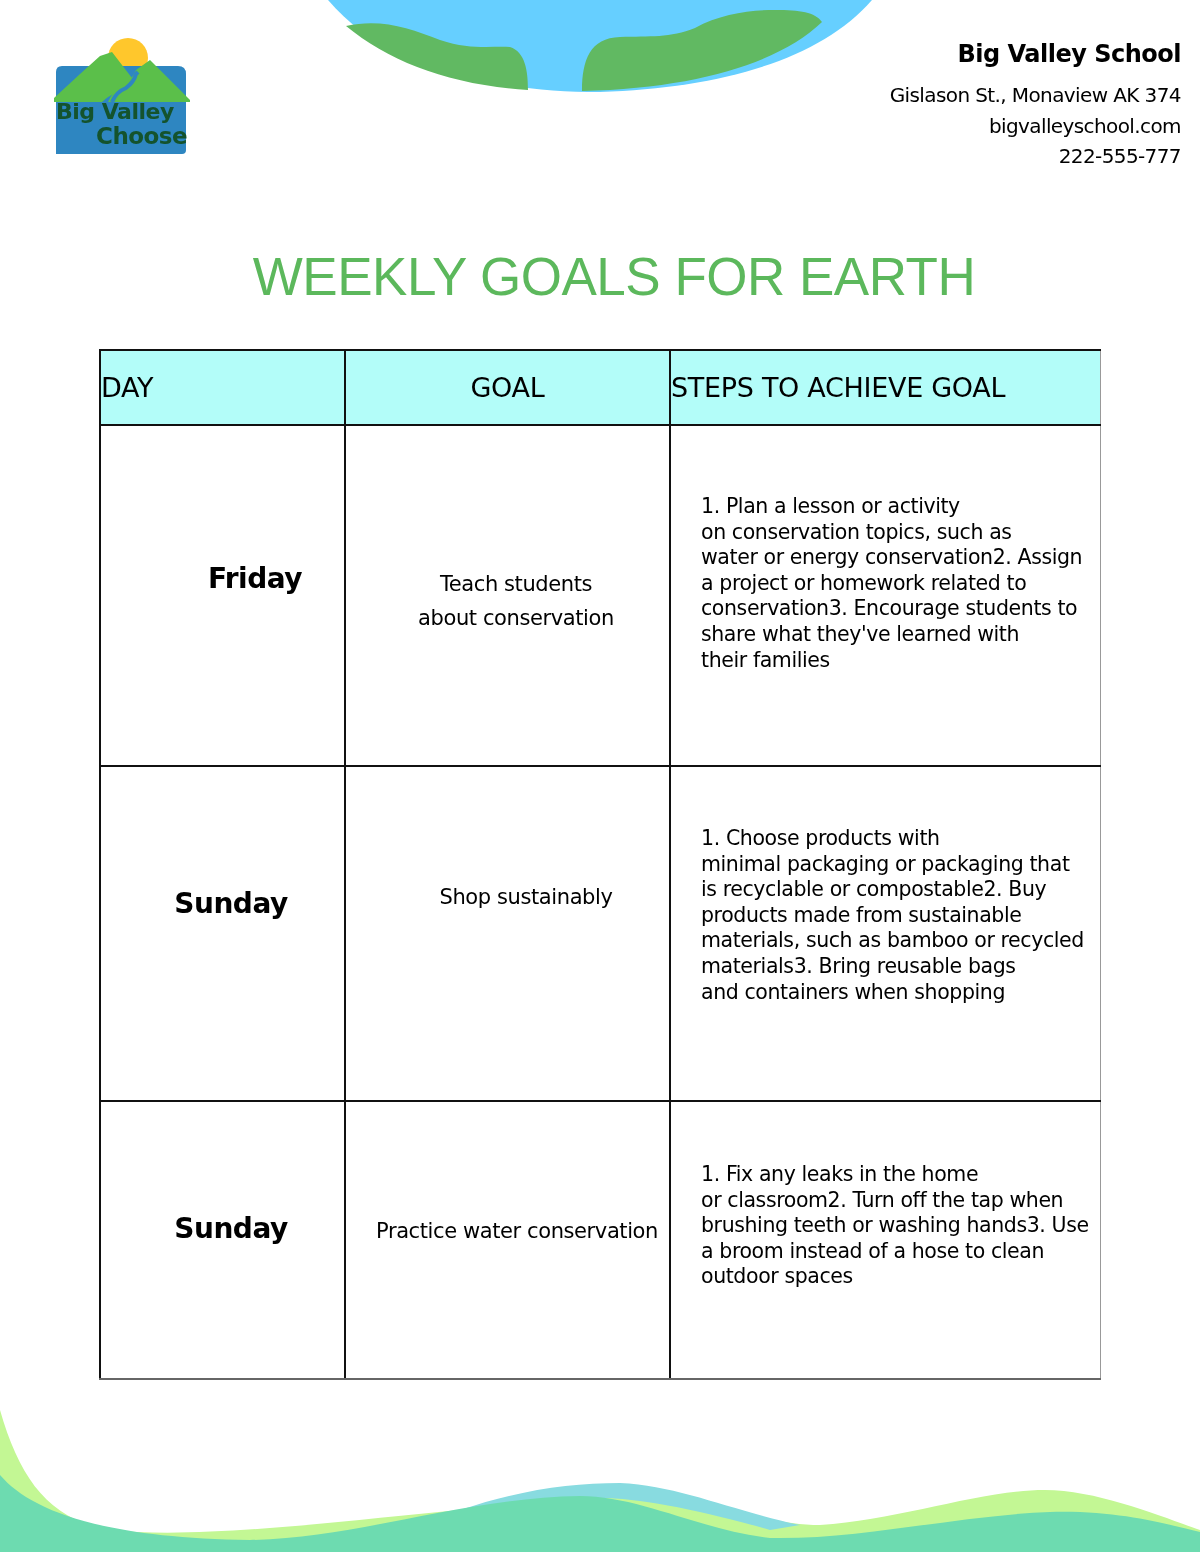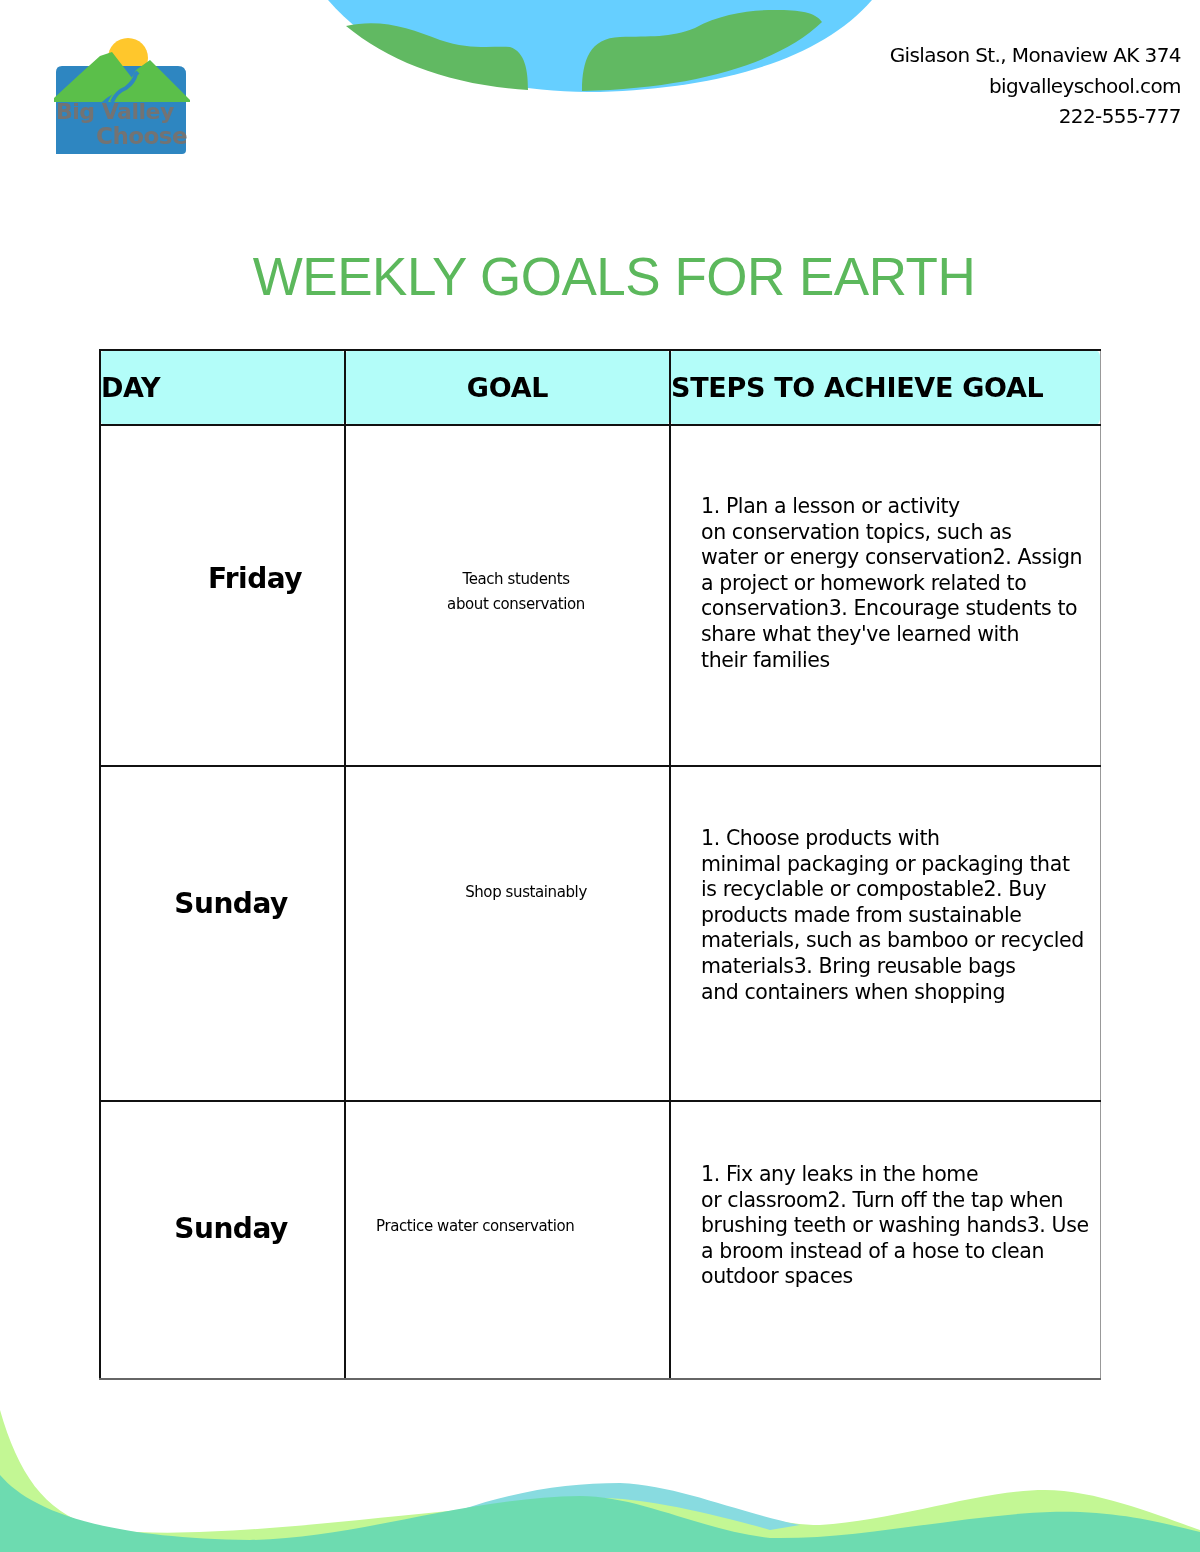--- a/index.html
+++ b/index.html
@@ -4,21 +4,21 @@
   <style>
     html, body { margin: 0; padding: 0; }
     body {
       width: 1200px; height: 1552px; position: relative; overflow: hidden;
       background: #ffffff; font-family: "DejaVu Sans", sans-serif; color: #000;
     }
     .globe { position: absolute; left: 320px; top: 0; width: 560px; height: 100px; }
     .bottom-waves { position: absolute; left: 0; top: 1380px; width: 1200px; height: 172px; }
     .logo { position: absolute; left: 50px; top: 36px; width: 142px; height: 122px; }
     .logo-text {
-      position: absolute; color: #737373; font-family: "DejaVu Sans", sans-serif;
+      position: absolute; color: #14532d; font-family: "DejaVu Sans", sans-serif;
       font-weight: bold; line-height: 1; letter-spacing: -0.5px;
     }
     .logo-line1 { left: 6px; top: 65px; font-size: 22px; }
     .logo-line2 { left: 46px; top: 89px; font-size: 23px; }
 
     .contact { position: absolute; right: 19px; top: 40px; text-align: right; }
     .contact .name { font-family: "DejaVu Sans", sans-serif; font-weight: bold; font-size: 24px; letter-spacing: -0.5px; margin-bottom: 12px; }
     .contact .line { font-family: "DejaVu Sans", sans-serif; font-size: 20px; line-height: 30.5px; letter-spacing: -0.6px; }
 
     .title {
@@ -27,28 +27,28 @@
       letter-spacing: -0.5px; font-weight: normal;
     }
 
     table.goals {
       position: absolute; left: 99px; top: 349px; border-collapse: collapse;
       table-layout: fixed; width: 1000px;
     }
     table.goals td, table.goals th { border: 2px solid #111; padding: 0; vertical-align: middle; }
     table.goals tr > *:last-child { border-right: 1px solid #999; }
     table.goals tr:last-child > * { border-bottom: 2px solid #666; }
-    th { background: #b3fdf9; height: 73px; font-family: "DejaVu Sans", sans-serif; font-weight: bold; font-size: 27px; letter-spacing: -0.3px; border-radius: 6px; }
+    th { background: #b3fdf9; height: 73px; font-family: "DejaVu Sans", sans-serif; font-weight: normal; font-size: 27px; letter-spacing: -0.3px; }
     th.c-day { text-align: left; padding-left: 75px; }
     th.c-goal { text-align: center; }
     th.c-steps { text-align: left; padding-left: 28px; padding-top: 6px; white-space: nowrap; }
 
     td { position: relative; }
     td .day { font-family: "DejaVu Sans", sans-serif; font-weight: bold; font-size: 28px; letter-spacing: -0.5px; position: absolute; left: 0; width: 260px; text-align: center; }
-    td .goal { font-family: "DejaVu Sans", sans-serif; font-size: 15px; line-height: 25px; letter-spacing: -0.4px; position: absolute; left: 0; width: 340px; text-align: center; }
+    td .goal { font-family: "DejaVu Sans", sans-serif; font-size: 21px; line-height: 34px; letter-spacing: -0.4px; position: absolute; left: 0; width: 340px; text-align: center; }
     td .steps { font-family: "DejaVu Sans", sans-serif; font-size: 20.5px; line-height: 25.6px; letter-spacing: -0.4px; position: absolute; left: 30px; width: 460px; white-space: pre-line; }
   </style>
 </head>
 <body>
 
 <svg class="globe" viewBox="0 0 560 100" preserveAspectRatio="none">
   <path d="M8,0 L552,0 C500,60 400,88 280,92 C160,92 60,62 8,0 Z" fill="#66cfff"></path>
   <path d="M26,26 C60,18 90,28 120,40 C150,50 170,46 190,47 C205,52 208,70 208,90 C130,85 70,62 26,26 Z" fill="#61b962"></path>
   <path d="M262,91 C262,60 270,38 300,37 C330,36 350,38 375,28 C400,14 430,10 455,10 C480,10 495,12 502,22 C460,62 380,88 262,91 Z" fill="#61b962"></path>
 </svg>
@@ -59,20 +59,21 @@
     <path d="M6,36 Q6,30 12,30 L128,30 Q136,30 136,38 L136,114 Q136,118 132,118 L6,118 Z" fill="#2e86c1"></path>
     <path d="M4,62 L30,38 L50,20 L62,16 L82,42 Q76,52 68,56 Q58,60 52,66 L4,66 Z" fill="#5bbf4a"></path>
     <path d="M58,66 Q62,56 72,50 Q82,44 86,34 L100,24 L140,64 L140,66 Z" fill="#5bbf4a"></path>
     <path d="M62,66 Q66,56 76,52 Q84,46 86,38 L88,36" stroke="#2e86c1" stroke-width="4" fill="none"></path>
   </svg>
   <span class="logo-text logo-line1">Big Valley</span>
   <span class="logo-text logo-line2">Choose</span>
 </div>
 
 <div class="contact">
+  <div class="name">Big Valley School</div>
   <div class="line">Gislason St., Monaview AK 374</div>
   <div class="line">bigvalleyschool.com</div>
   <div class="line">222-555-777</div>
 </div>
 
 <h1 class="title" style="margin:0;">WEEKLY GOALS FOR EARTH</h1>
 
 <table class="goals">
   <colgroup>
     <col style="width:245px">

